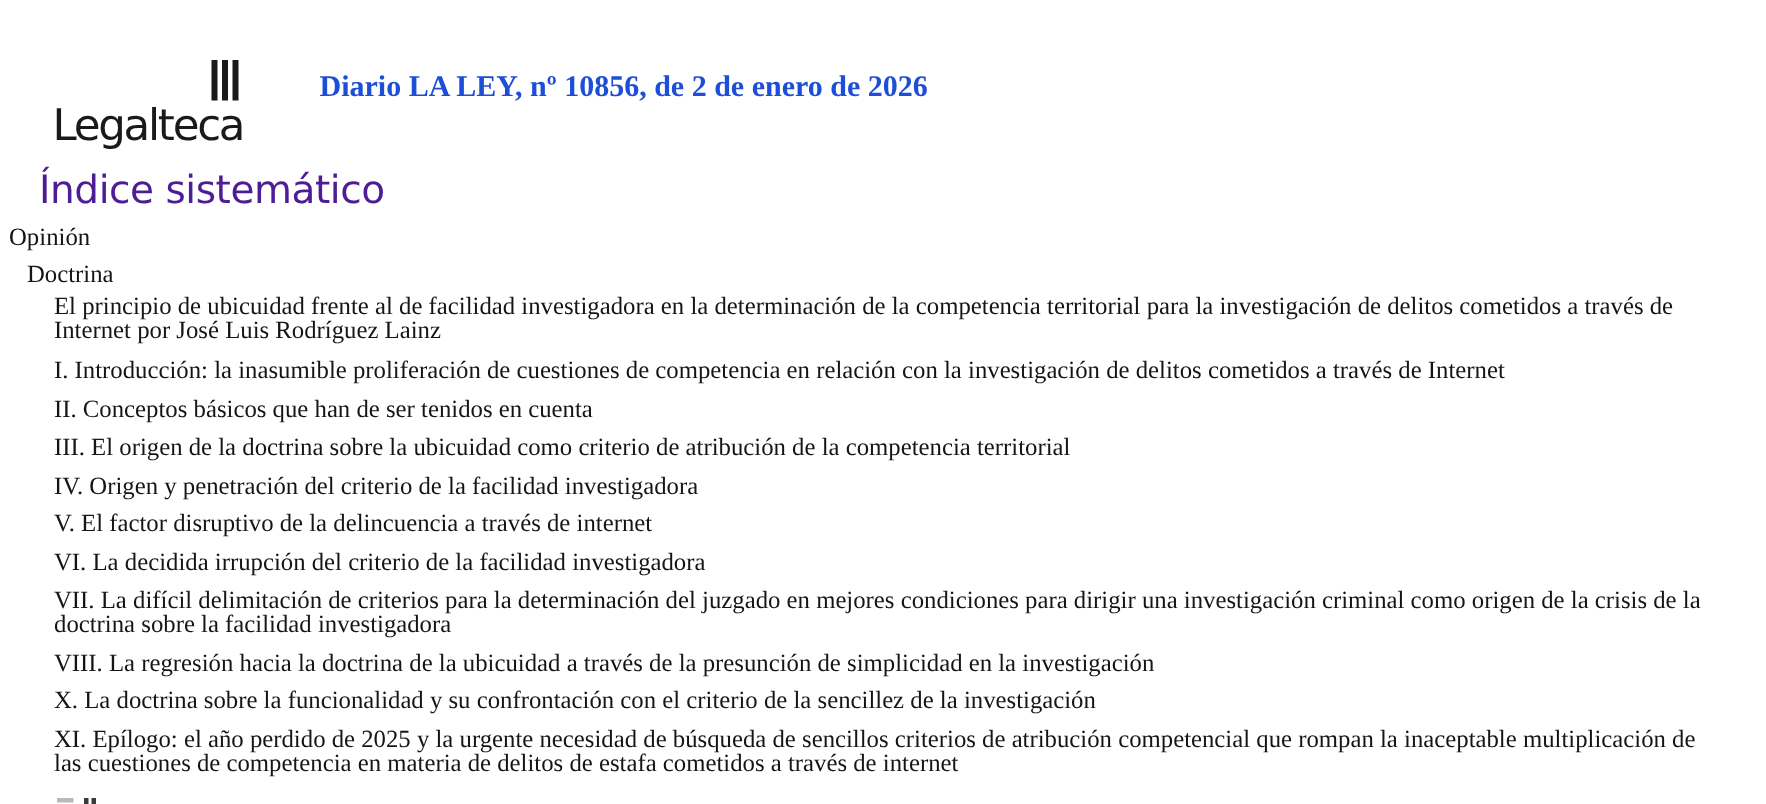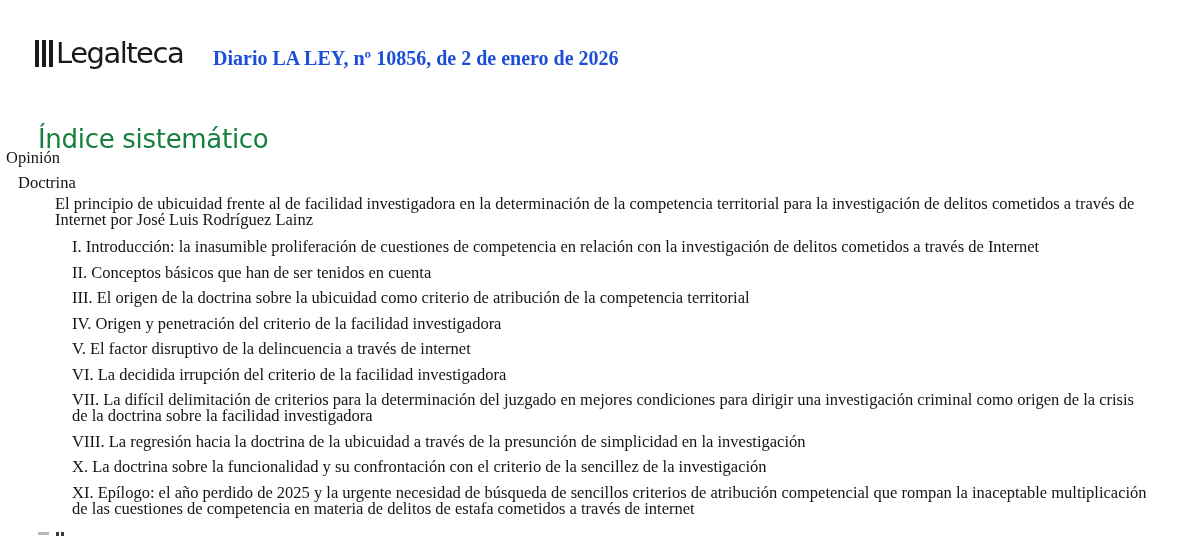--- a/index.html
+++ b/index.html
@@ -22,22 +22,23 @@
     top: 0;
     left: 0;
     right: 0;
     height: 100px;
   }
   .logo {
     position: absolute;
     left: 35px;
     top: 37px;
     display: flex;
-    align-items: flex-start;
+    align-items: flex-end;
     cursor: pointer;
+    flex-direction: column;
   }
   .logo-bars {
     display: inline-flex;
     gap: 3px;
     margin-right: 3px;
     padding-top: 3px;
   }
   .logo-bars i {
     display: block;
     width: 4px;
@@ -61,43 +62,43 @@
     font-size: 20px;
     color: #1d4ed8;
     white-space: nowrap;
   }
 
   
   .page-title {
     position: absolute;
     left: 22px;
     top: 108px;
-    margin: 16px;
+    margin: 4px;
     font-family: "DejaVu Sans", sans-serif;
     font-weight: 400;
     font-size: 26px;
     letter-spacing: -0.3px;
-    color: #15803d;
+    color: #4c1d95;
   }
 
   
   .index {
     position: absolute;
     top: 149px;
     left: 0;
     right: 30px;
     font-family: "Liberation Serif", serif;
     font-size: 16.5px;
     color: #151515;
   }
   .lvl1 { padding-left: 6px; line-height: 17px; margin-bottom: 8px; }
   .lvl2 { padding-left: 18px; line-height: 17px; margin-bottom: 5px; }
   .lvl3 { padding-left: 55px; line-height: 16px; margin-bottom: 11px; }
   .lvl4 { padding-left: 72px; line-height: 16px; margin-bottom: 9.5px; }
-  .entry { cursor: pointer; }
+  .entry { cursor: pointer; padding-left: 36px; }
 
   
   .clipped-line {
     position: absolute;
     left: 0;
     bottom: 0;
     height: 5px;
     width: 100%;
     overflow: hidden;
   }

